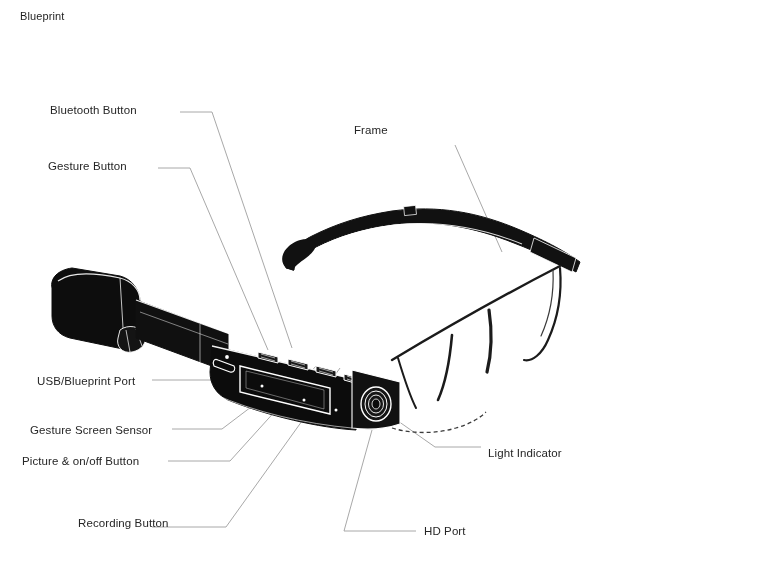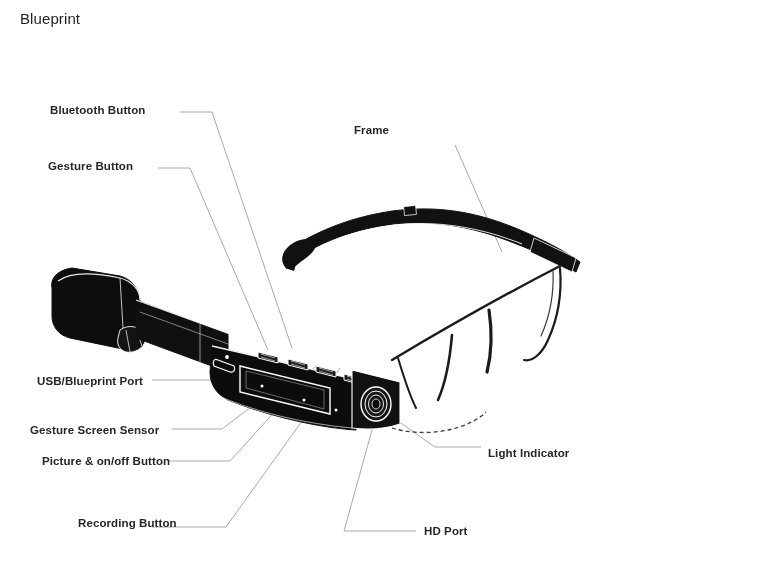--- a/index.html
+++ b/index.html
@@ -12,21 +12,21 @@
     height: 588px;
     position: relative;
     overflow: hidden;
     font-family: "Liberation Sans", sans-serif;
     color: #1a1a1a;
   }
   #page-title {
     position: absolute;
     left: 20px;
     top: 10px;
-    font-size: 15px;
+    font-size: 11px;
     font-family: "Liberation Sans", sans-serif;
     color: #1f1f1f;
     letter-spacing: 0.1px;
     white-space: nowrap;
   }
   #diagram-stage {
     position: absolute;
     left: 0;
     top: 0;
     width: 778px;
@@ -37,21 +37,20 @@
     width: 778px;
     height: 588px;
   }
   .callout-label {
     position: absolute;
     font-family: "Liberation Sans", sans-serif;
     font-size: 11.5px;
     color: #262626;
     white-space: nowrap;
     letter-spacing: 0.1px;
-    font-weight: bold;
   }
 </style>
 </head>
 <body>
 
 <div id="page-title">Blueprint</div>
 
 <div id="diagram-stage">
   <svg id="diagram-svg" viewBox="0 0 778 588">
 
@@ -184,20 +183,20 @@
   <div class="callout-label" style="left:50px; top:104px;">Bluetooth Button</div>
 
   <div class="callout-label" style="left:48px; top:160px;">Gesture Button</div>
 
   <div class="callout-label" style="left:354px; top:124px;">Frame</div>
 
   <div class="callout-label" style="left:37px; top:375px;">USB/Blueprint Port</div>
 
   <div class="callout-label" style="left:30px; top:424px;">Gesture Screen Sensor</div>
 
-  <div class="callout-label" style="left:22px; top:455px;margin-left:20px;">Picture &amp; on/off Button</div>
+  <div class="callout-label" style="left:22px; top:455px;">Picture &amp; on/off Button</div>
 
   <div class="callout-label" style="left:42px; top:517px;margin-left:36px;">Recording Button</div>
 
   <div class="callout-label" style="left:488px; top:447px;">Light Indicator</div>
 
   <div class="callout-label" style="left:424px; top:525px;">HD Port</div>
 </div>
 
 </body></html>

